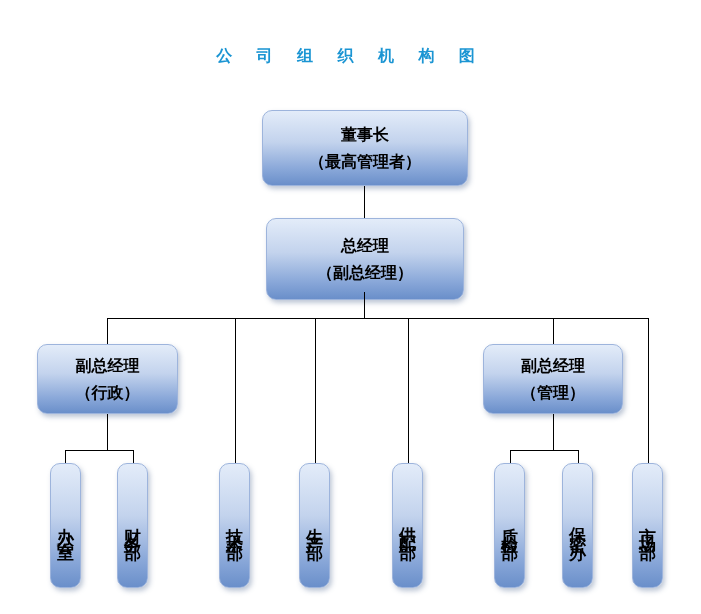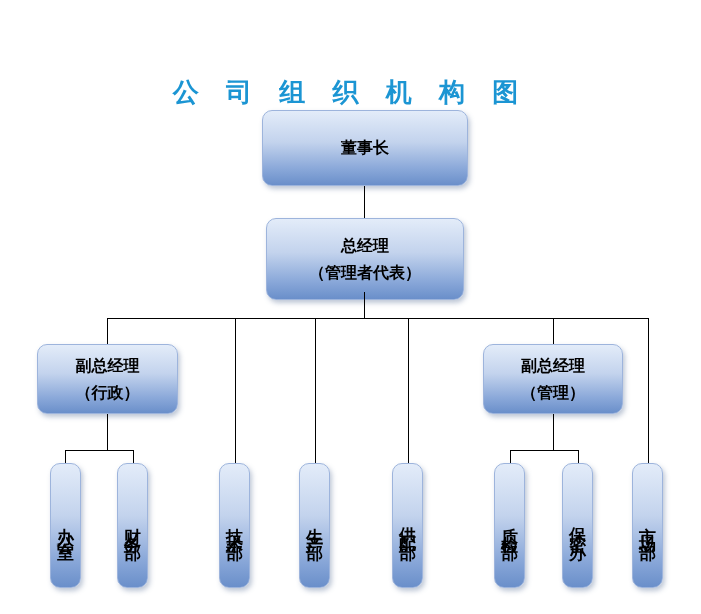--- a/index.html
+++ b/index.html
@@ -14,25 +14,24 @@
     height: 614px;
     background: #ffffff;
     overflow: hidden;
   }
   .chart-title {
     position: absolute;
     top: 46px;
     left: 0;
     width: 100%;
     text-align: center;
-    font-size: 26px;
+    font-size: 16px;
     font-weight: bold;
     letter-spacing: 10px;
     color: #1b95d3;
-    margin-top: 29px;
   }
   .box {
     position: absolute;
     border-radius: 10px;
     background: linear-gradient(180deg, #e3ecf9 0%, #c3d3ed 42%, #8aa8d9 78%, #6a8fca 100%);
     border: 1px solid #9db4dc;
     box-shadow: 2px 3px 5px rgba(110, 130, 165, 0.45);
     display: flex;
     flex-direction: column;
     align-items: center;
@@ -72,25 +71,26 @@
 </style>
 </head>
 <body>
 
 <div class="canvas">
 
   <div class="chart-title">公 司 组 织 机 构 图</div>
 
   <div class="box" style="left:262px; top:110px; width:206px; height:76px;align-items:center;">
     <span>董事长</span>
+    <span>（最高管理者）</span>
   </div>
 
   <div class="box" style="left:266px; top:218px; width:198px; height:82px;">
     <span>总经理</span>
-    <span>（管理者代表）</span>
+    <span>（副总经理）</span>
   </div>
 
   <div class="box" style="left:37px; top:344px; width:141px; height:70px;">
     <span>副总经理</span>
     <span>（行政）</span>
   </div>
 
   <div class="box" style="left:483px; top:344px; width:140px; height:70px;">
     <span>副总经理</span>
     <span>（管理）</span>

